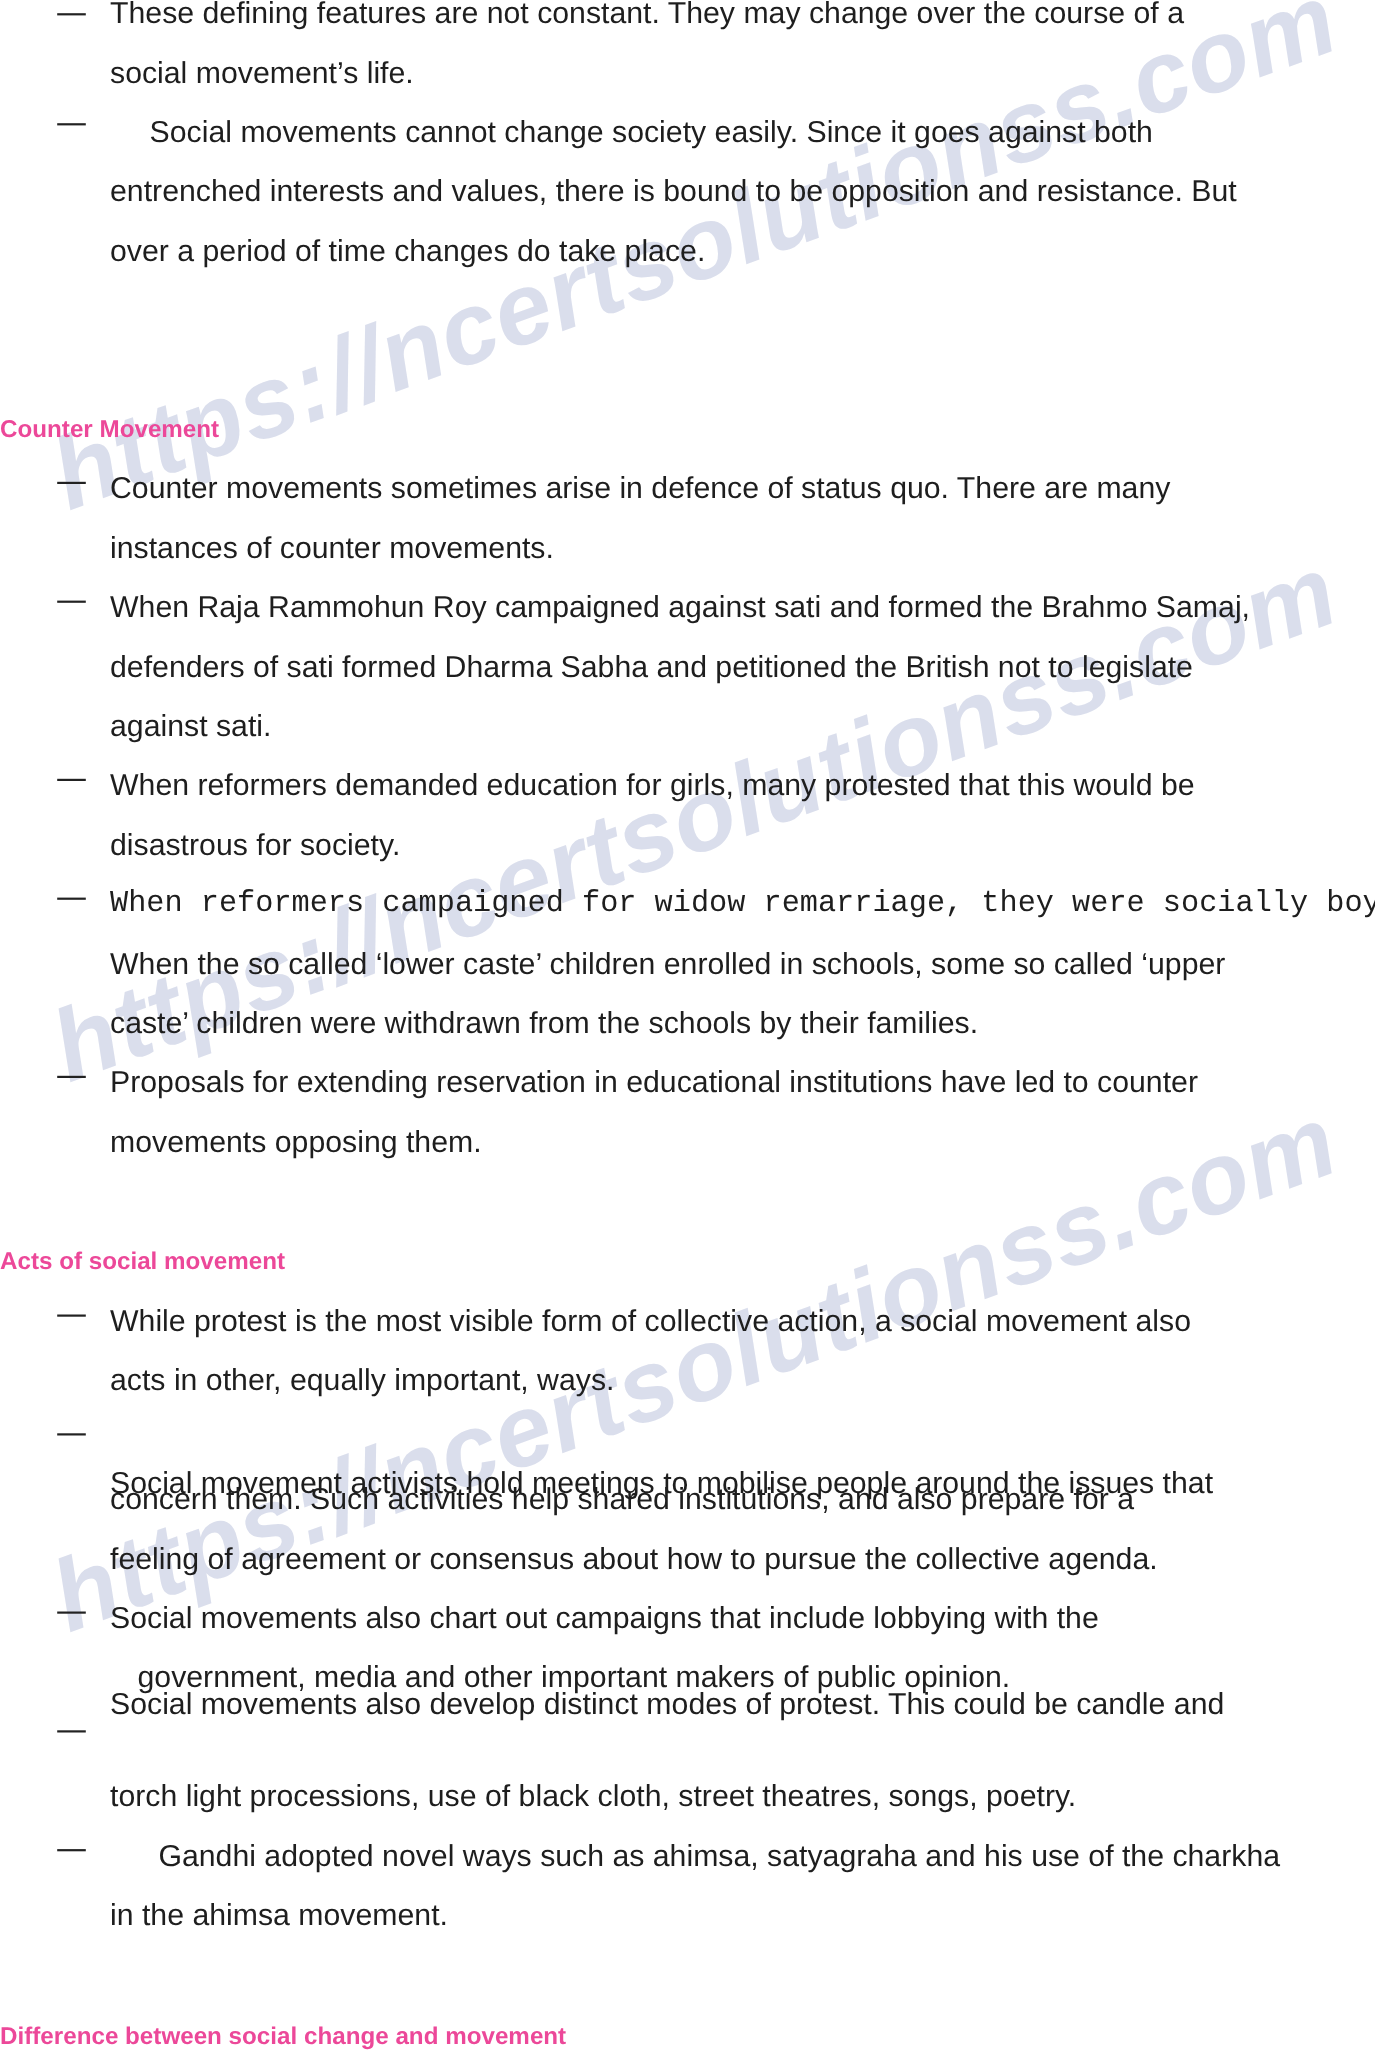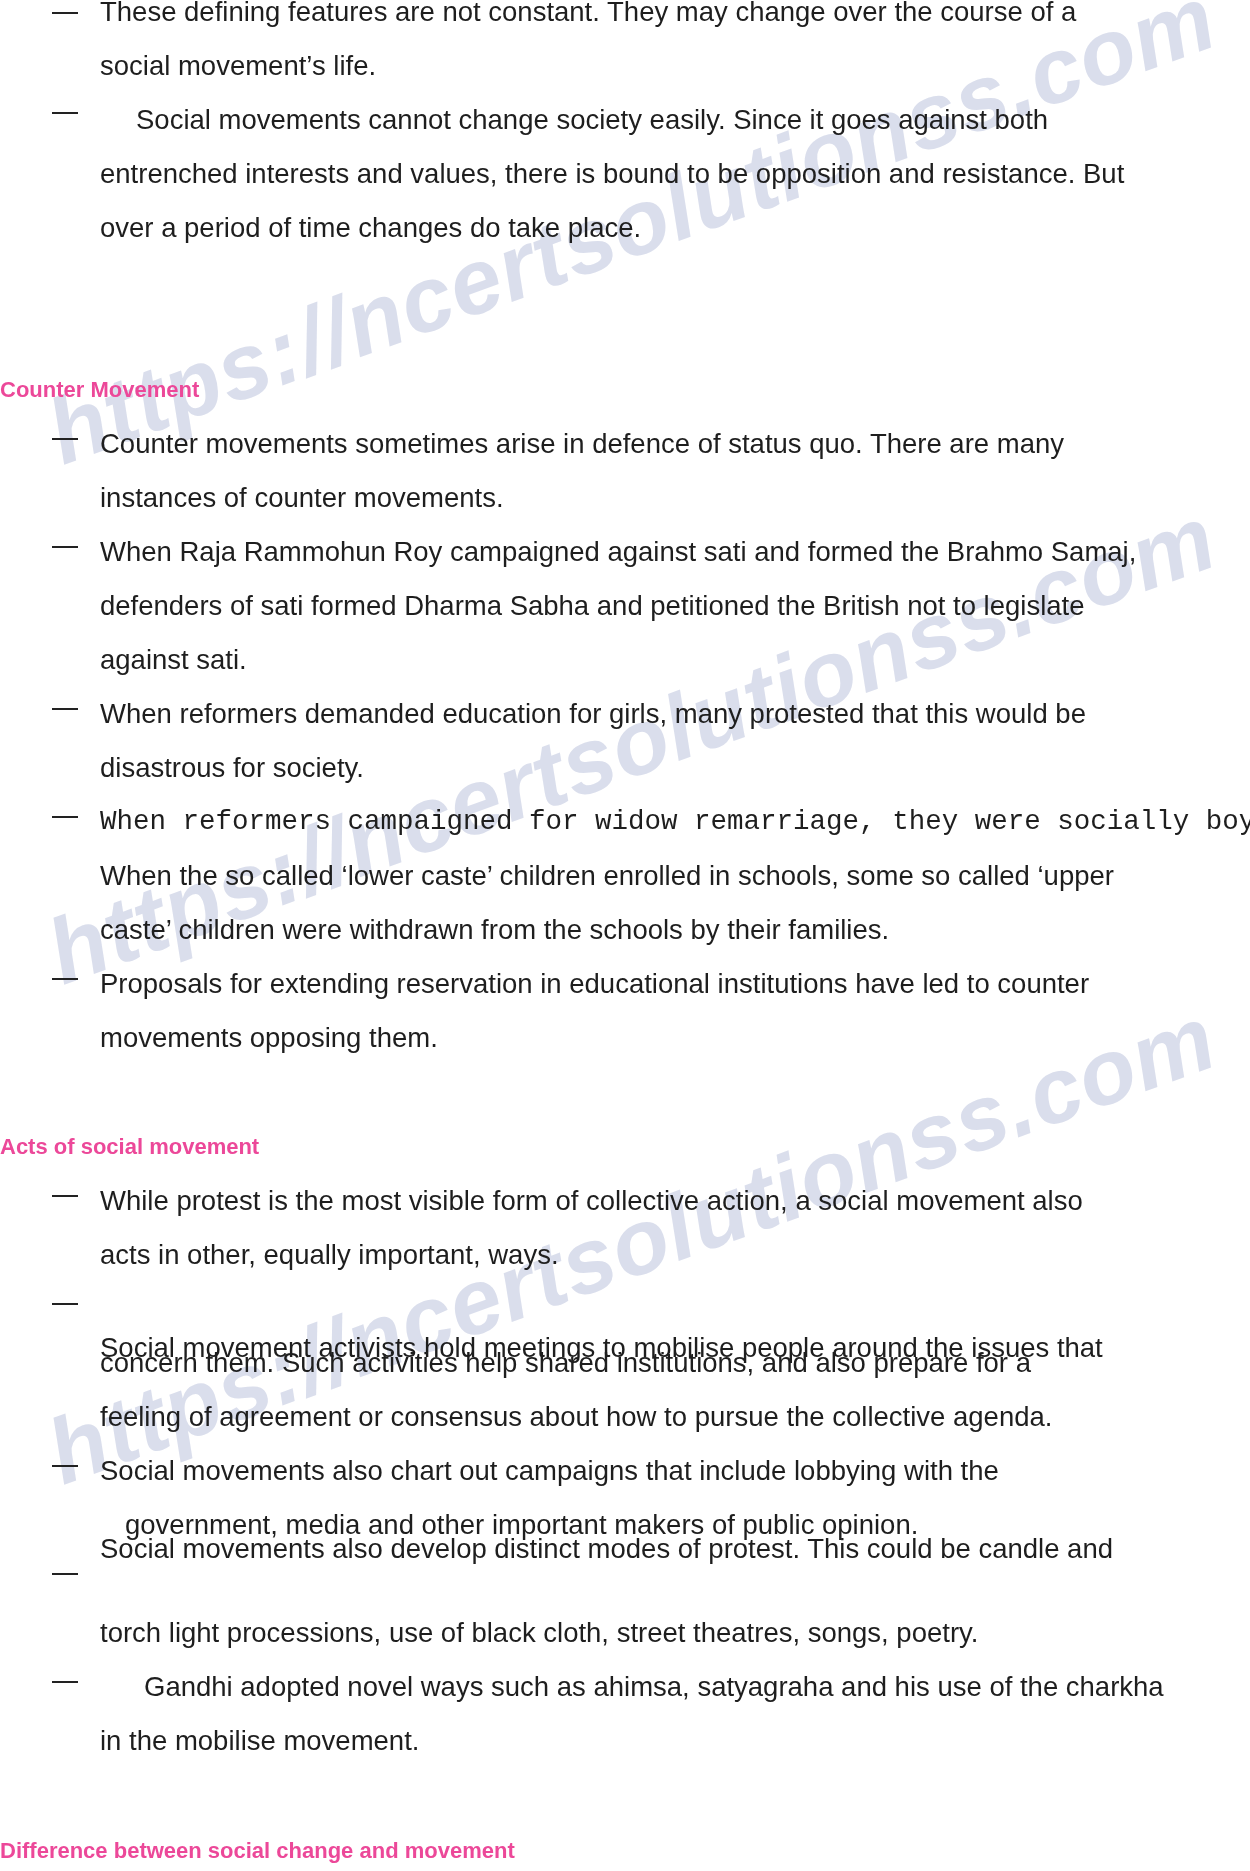--- a/index.html
+++ b/index.html
@@ -85,19 +85,19 @@
     <div class="dash" style="top:1465px;"></div>
     <div class="line" style="top:1455px;">Social movements also chart out campaigns that include lobbying with the</div>
     <div class="line" style="top:1509px;margin-left:25px;">government, media and other important makers of public opinion.</div>
 
     <div class="dash" style="top:1573px;"></div>
     <div class="line" style="top:1533px;">Social movements also develop distinct modes of protest. This could be candle and</div>
     <div class="line" style="top:1617px;">torch light processions, use of black cloth, street theatres, songs, poetry.</div>
 
     <div class="dash" style="top:1681px;"></div>
     <div class="line" style="top:1671px;margin-left:44px;">Gandhi adopted novel ways such as ahimsa, satyagraha and his use of the charkha</div>
-    <div class="line" style="top:1725px;">in the mobilise movement.</div>
+    <div class="line" style="top:1725px;">in the ahimsa movement.</div>
   </div>
 
   <div>
     <div class="heading" style="top:1835px;">Difference between social change and movement</div>
   </div>
 </div>
 
 </body></html>

